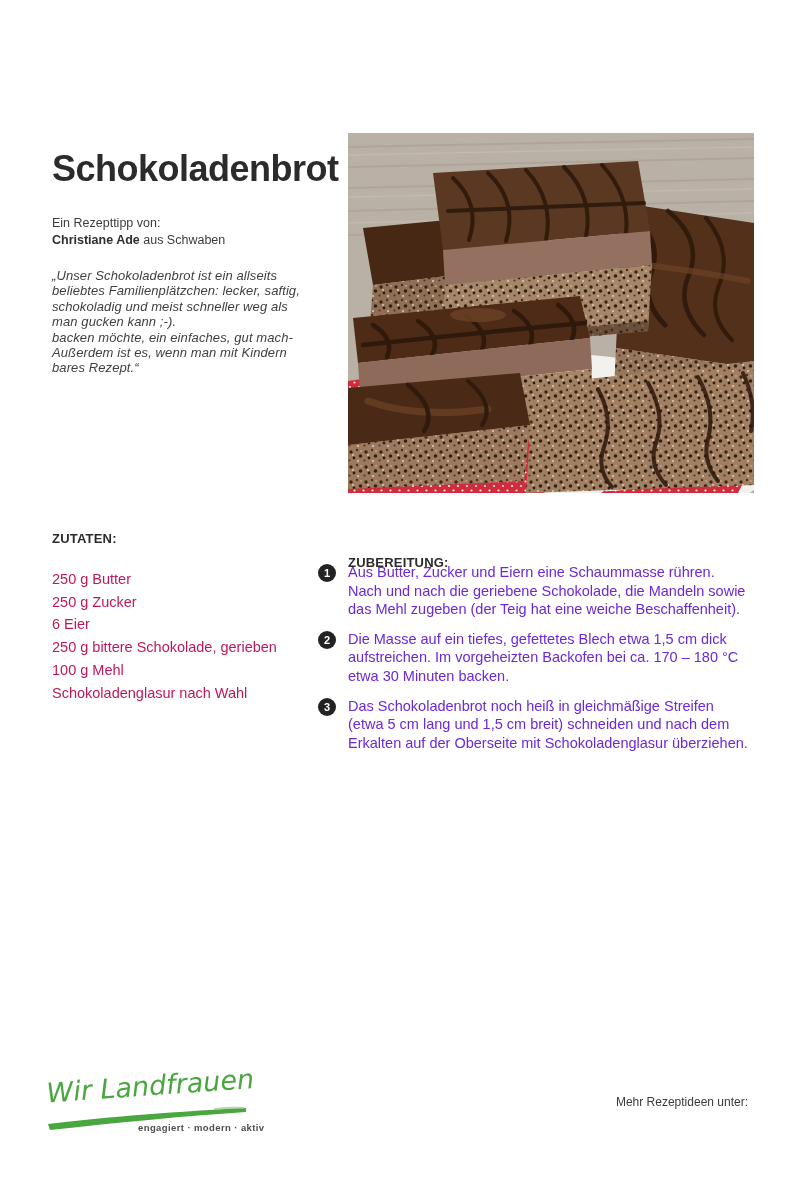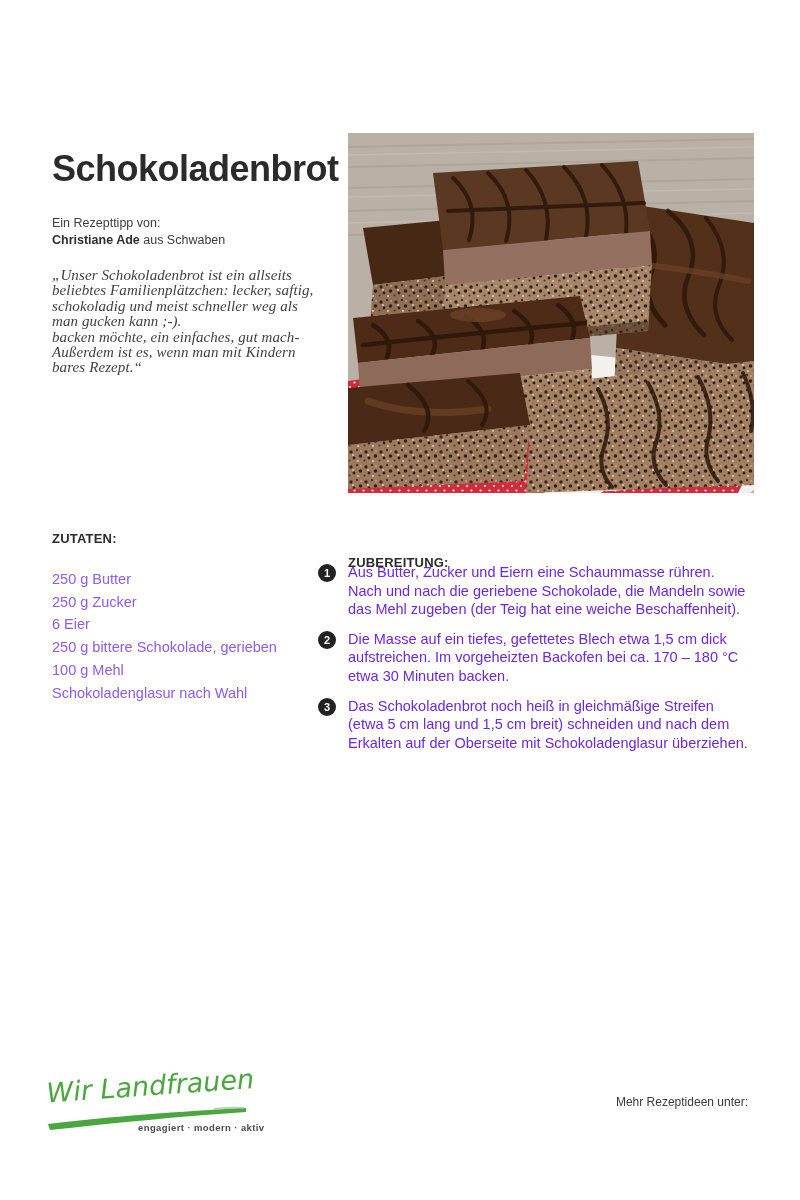--- a/index.html
+++ b/index.html
@@ -13,37 +13,36 @@
   .title{
     position:absolute;left:52px;top:148px;margin:0;
     font-size:36px;font-weight:bold;color:#2b2b2b;letter-spacing:-0.5px;
   }
   .byline{position:absolute;left:52px;top:215px;font-size:12.5px;line-height:16.5px;color:#3c3c3c;}
   .byline b{font-weight:bold;color:#2e2e2e;}
 
   
   .quote{
     position:absolute;left:52px;top:268px;width:280px;
-    font-size:15px;line-height:15.4px;font-style:italic;font-weight:500;color:#3f3f3f;
+    font-size:13px;line-height:15.4px;font-style:italic;font-weight:500;color:#3f3f3f;
     letter-spacing:0.1px;
-    font-family:Liberation Serif, serif;
   }
 
   
   .photo{position:absolute;left:348px;top:133px;width:406px;height:360px;overflow:hidden;}
   .photo svg{display:block;}
 
   
   .sec-head{
     position:absolute;margin:0;font-size:13px;font-weight:bold;color:#2b2b2b;letter-spacing:0.2px;
   }
   #zutaten-head{left:52px;top:531px;}
   #zubereitung-head{left:348px;top:531px;margin-top:24px;}
   .ingredients{position:absolute;left:52px;top:568px;width:270px;list-style:none;margin:0;padding:0;}
-  .ingredients li{font-size:14.5px;line-height:22.7px;color:#8b5cf6;}
+  .ingredients li{font-size:14.5px;line-height:22.7px;color:#be185d;}
 
   
   .steps{position:absolute;left:318px;top:563px;width:436px;}
   .step{display:flex;align-items:flex-start;margin-bottom:11px;}
   .step-num{
     flex:0 0 auto;width:18px;height:18px;border-radius:50%;background:#232323;color:#ffffff;
     font-size:11px;font-weight:bold;text-align:center;line-height:18px;margin-top:1px;
   }
   .step-text{margin:0 0 0 12px;width:404px;font-size:14.5px;line-height:18.6px;color:#6d28d9;}
 

